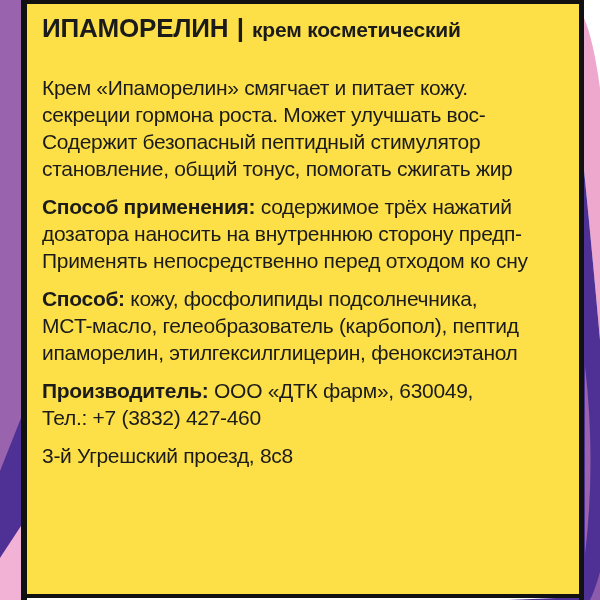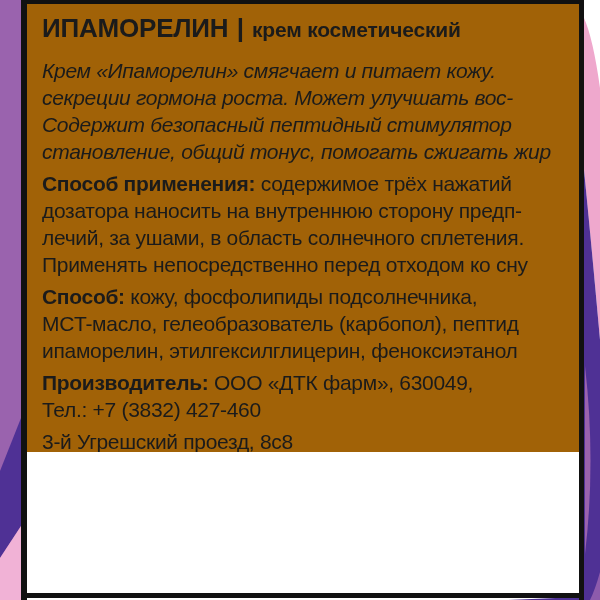--- a/index.html
+++ b/index.html
@@ -14,33 +14,33 @@
   .deco-left   { left:0; top:0; width:21px; height:600px; }
   .deco-right  { right:0; top:0; width:16px; height:600px; }
   .deco-bottom { left:0; bottom:0; width:600px; height:600px; pointer-events:none; }
 
   .border-left   { position:absolute; left:21px;  top:0; width:6px;   height:600px; background:#111111; }
   .border-right  { position:absolute; left:579px; top:0; width:5px;   height:600px; background:#111111; }
   .border-top    { position:absolute; left:27px;  top:0; width:552px; height:3.5px; background:#111111; }
   .border-bottom { position:absolute; left:27px;  top:593px; width:552px; height:4.5px; background:#111111; }
 
   .content {
-    position:absolute; left:27px; top:3.5px; width:552px; height:448px;
-    background:#a16207; color:#1b1b1b;
+    position:absolute; left:27px; top:3.5px; width:552px; height:590px;
+    background:#fde047; color:#1b1b1b;
     padding:0; box-sizing:border-box; overflow:hidden;
   }
   .inner { padding:8px 8px 0 15px; }
 
   .title-line { margin:0; white-space:nowrap; line-height:33px; letter-spacing:-0.2px; }
   .title-main { font-size:26px; font-weight:bold; }
   .title-sep  { font-size:26px; font-weight:bold; padding:0 4px; }
   .title-sub  { font-size:21px; font-weight:bold; }
 
-  .para { margin-top:5px; font-size:21px; line-height:27px; letter-spacing:-0.3px; }
-  .para.first { margin-top:9px;font-style:italic; }
+  .para { margin-top:11px; font-size:21px; line-height:27px; letter-spacing:-0.3px; }
+  .para.first { margin-top:26px; }
   .line { white-space:nowrap; }
   .line b { font-weight:bold; }
 </style>
 </head>
 <body>
 
 <div class="page">
 
   <svg class="deco deco-left" viewBox="0 0 21 600" preserveAspectRatio="none">
     <rect x="0" y="0" width="21" height="600" fill="#9a63ae"></rect>
@@ -77,21 +77,20 @@
       <div class="para first">
         <div class="line">Крем «Ипаморелин» смягчает и питает кожу.</div>
         <div class="line">секреции гормона роста. Может улучшать вос-</div>
         <div class="line">Содержит безопасный пептидный стимулятор</div>
         <div class="line">становление, общий тонус, помогать сжигать жир</div>
       </div>
 
       <div class="para">
         <div class="line"><b>Способ применения:</b> <span>содержимое трёх нажатий</span></div>
         <div class="line">дозатора наносить на внутреннюю сторону предп-</div>
-        <div class="line">лечий, за ушами, в область солнечного сплетения.</div>
         <div class="line">Применять непосредственно перед отходом ко сну</div>
       </div>
 
       <div class="para">
         <div class="line"><b>Способ:</b> <span>кожу, фосфолипиды подсолнечника,</span></div>
         <div class="line">MCT-масло, гелеобразователь (карбопол), пептид</div>
         <div class="line">ипаморелин, этилгексилглицерин, феноксиэтанол</div>
       </div>
 
 

